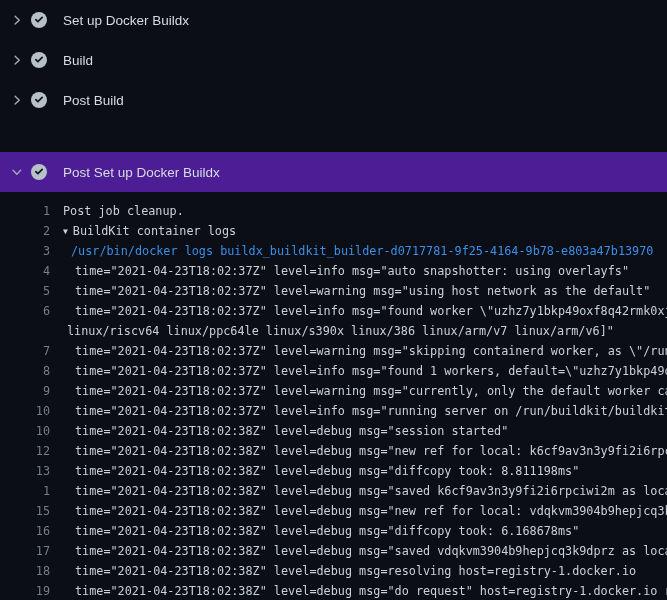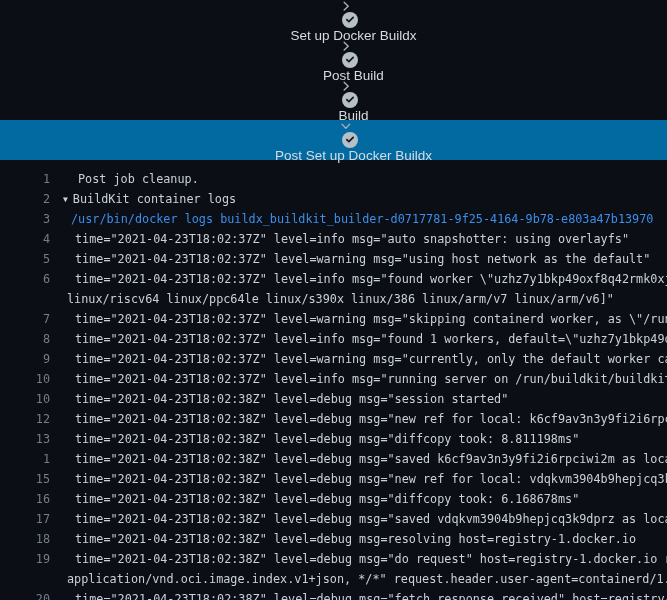--- a/index.html
+++ b/index.html
@@ -7,26 +7,25 @@
     position:relative;
     width:667px;height:600px;
     overflow:hidden;
     background:#0b0e14;
     font-family:"Liberation Sans",sans-serif;
   }
   
   .section{
     display:flex;align-items:center;
     height:40px;
-    padding-left:24px;
+    padding-left:11px;
     cursor:pointer;
     box-sizing:border-box;
-    flex-direction:column;
-  }
-  .section.active{background:#0369a1;}
+  }
+  .section.active{background:#4c1d95;margin-top:32px;}
   .chev{width:12px;height:12px;display:flex;align-items:center;justify-content:center;flex:none;}
   .chev svg{display:block;}
   .chev.down svg{transform:rotate(90deg);}
   .check{margin-left:8px;width:16px;height:16px;flex:none;}
   .check svg{display:block;}
   .slabel{
     margin-left:16px;
     color:#d6dce2;
     font-size:13.5px;
   }
@@ -40,21 +39,21 @@
     white-space:pre;
     overflow:hidden;
   }
   .gutter{
     width:50px;flex:none;
     text-align:right;
     color:#747e88;
     cursor:pointer;
   }
   .content{
-    margin-left:28px;
+    margin-left:13px;
     color:#c9d1d9;
     white-space:pre;
   }
   .row.item .content{margin-left:25px;}
   .row.wrap .content{margin-left:17px;}
   .row.command .content{margin-left:21px;color:#3b8eea;}
   .row.group .content{margin-left:13px;cursor:pointer;}
   .toggle{
     display:inline-block;
     font-size:8px;
@@ -88,36 +87,36 @@
       <svg width="12" height="12" viewBox="0 0 16 16">
         <path d="M5.5 3 L11 8.2 L5.5 13.4" fill="none" stroke="#a8b0b9" stroke-width="1.8" stroke-linecap="round" stroke-linejoin="round"></path>
       </svg>
     </span>
     <span class="check">
       <svg width="16" height="16" viewBox="0 0 16 16">
         <circle cx="8" cy="8" r="8" fill="#b7bfc7"></circle>
         <path d="M11.2 5.4 L6.9 9.7 L4.8 7.6" fill="none" stroke="#14181e" stroke-width="1.7" stroke-linecap="round" stroke-linejoin="round"></path>
       </svg>
     </span>
-    <span class="slabel">Post Build</span>
+    <span class="slabel">Build</span>
   </div>
 
   <div class="section">
     <span class="chev">
       <svg width="12" height="12" viewBox="0 0 16 16">
         <path d="M5.5 3 L11 8.2 L5.5 13.4" fill="none" stroke="#a8b0b9" stroke-width="1.8" stroke-linecap="round" stroke-linejoin="round"></path>
       </svg>
     </span>
     <span class="check">
       <svg width="16" height="16" viewBox="0 0 16 16">
         <circle cx="8" cy="8" r="8" fill="#b7bfc7"></circle>
         <path d="M11.2 5.4 L6.9 9.7 L4.8 7.6" fill="none" stroke="#14181e" stroke-width="1.7" stroke-linecap="round" stroke-linejoin="round"></path>
       </svg>
     </span>
-    <span class="slabel">Build</span>
+    <span class="slabel">Post Build</span>
   </div>
 
   <div class="section active">
     <span class="chev down">
       <svg width="12" height="12" viewBox="0 0 16 16">
         <path d="M5.5 3 L11 8.2 L5.5 13.4" fill="none" stroke="#a8b0b9" stroke-width="1.8" stroke-linecap="round" stroke-linejoin="round"></path>
       </svg>
     </span>
     <span class="check">
       <svg width="16" height="16" viewBox="0 0 16 16">

